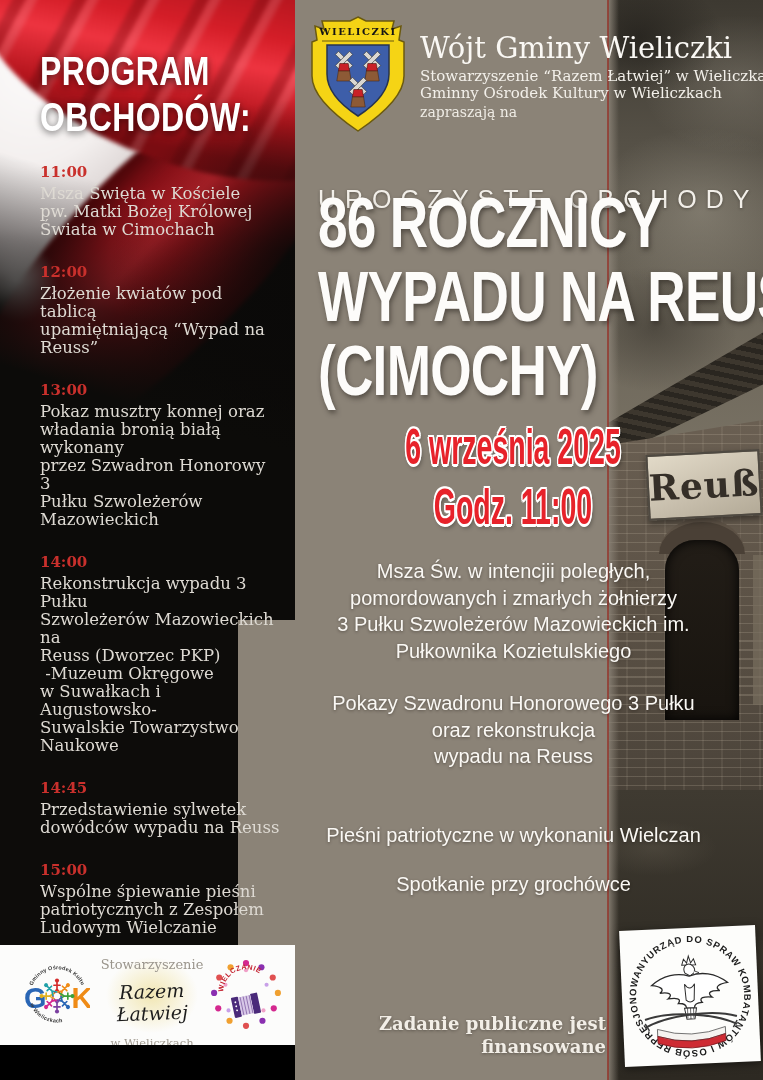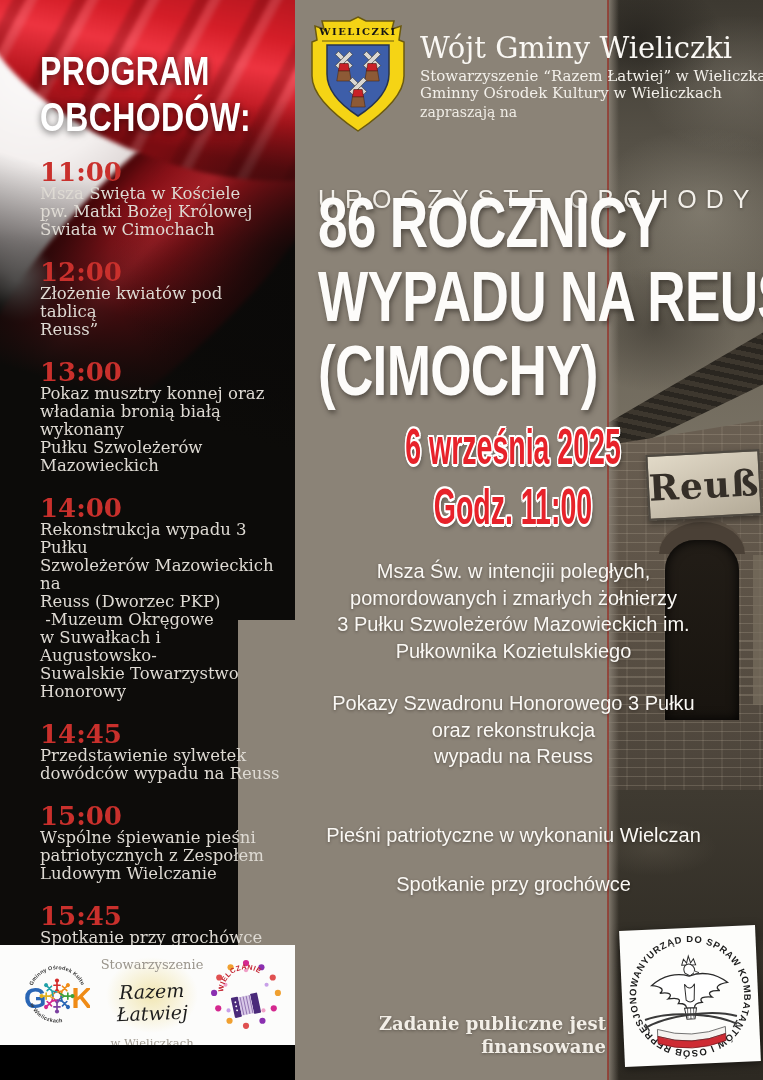--- a/index.html
+++ b/index.html
@@ -25,21 +25,21 @@
   .fshade{position:absolute;inset:0;
     background:radial-gradient(ellipse 300px 260px at 100% 42%,rgba(10,9,8,.9),rgba(10,9,8,0) 62%),
       linear-gradient(197deg,rgba(10,9,8,0) 34%,rgba(10,9,8,.72) 52%,#0c0b09 64%);}
 
   .program-title{position:absolute;left:40px;top:48px;color:#ffffff;font-weight:bold;font-size:40px;
     line-height:46px;letter-spacing:.5px;text-shadow:0 2px 8px rgba(0,0,0,.55);z-index:4;}
   .program-title .tline{display:inline-block;transform:scaleX(.8);transform-origin:left center;white-space:nowrap;}
 
   .schedule{position:absolute;left:40px;top:160px;width:240px;z-index:4;}
   .sched-item{margin-bottom:21px;}
-  .sched-time{font-family:"DejaVu Serif",serif;font-weight:bold;font-size:26px;line-height:25px;color:#c9302c;}
+  .sched-time{font-family:"DejaVu Serif",serif;font-weight:bold;font-size:15px;line-height:25px;color:#c9302c;}
   .sched-line{font-family:"DejaVu Serif",serif;font-size:16.5px;line-height:18px;color:#dedad3;white-space:pre-wrap;}
 
   .logos-strip{position:absolute;left:0;top:945px;width:295px;height:100px;background:#fcfcfb;z-index:5;}
   .left-footer{position:absolute;left:0;top:1045px;width:295px;height:35px;background:#000;z-index:5;}
 
   .gok-logo{position:absolute;left:24px;top:8px;width:66px;height:82px;}
   .razem-logo{position:absolute;left:98px;top:10px;width:108px;height:80px;text-align:center;}
   .razem-mark{position:absolute;left:8px;top:2px;width:92px;height:76px;
     background:radial-gradient(closest-side,rgba(233,213,120,.55),rgba(233,213,120,0));}
   .razem-l1{position:relative;font-family:"DejaVu Serif",serif;font-size:13px;color:#9a958c;margin-top:2px;}
@@ -130,38 +130,40 @@
     <div class="schedule">
       <div class="sched-item">
         <div class="sched-time">11:00</div>
         <div class="sched-line">Msza Święta w Kościele</div>
         <div class="sched-line">pw. Matki Bożej Królowej</div>
         <div class="sched-line">Świata w Cimochach</div>
       </div>
       <div class="sched-item">
         <div class="sched-time">12:00</div>
         <div class="sched-line">Złożenie kwiatów pod tablicą</div>
+        <div class="sched-line">upamiętniającą “Wypad na</div>
         <div class="sched-line">Reuss”</div>
       </div>
       <div class="sched-item">
         <div class="sched-time">13:00</div>
         <div class="sched-line">Pokaz musztry konnej oraz</div>
         <div class="sched-line">władania bronią białą wykonany</div>
+        <div class="sched-line">przez Szwadron Honorowy 3</div>
         <div class="sched-line">Pułku Szwoleżerów</div>
         <div class="sched-line">Mazowieckich</div>
       </div>
       <div class="sched-item">
         <div class="sched-time">14:00</div>
         <div class="sched-line">Rekonstrukcja wypadu 3 Pułku</div>
         <div class="sched-line">Szwoleżerów Mazowieckich na</div>
         <div class="sched-line">Reuss (Dworzec PKP)</div>
         <div class="sched-line"> -Muzeum Okręgowe</div>
         <div class="sched-line">w Suwałkach i Augustowsko-</div>
         <div class="sched-line">Suwalskie Towarzystwo</div>
-        <div class="sched-line">Honorowy</div>
+        <div class="sched-line">Naukowe</div>
       </div>
       <div class="sched-item">
         <div class="sched-time">14:45</div>
         <div class="sched-line">Przedstawienie sylwetek</div>
         <div class="sched-line">dowódców wypadu na Reuss</div>
       </div>
       <div class="sched-item">
         <div class="sched-time">15:00</div>
         <div class="sched-line">Wspólne śpiewanie pieśni</div>
         <div class="sched-line">patriotycznych z Zespołem</div>

